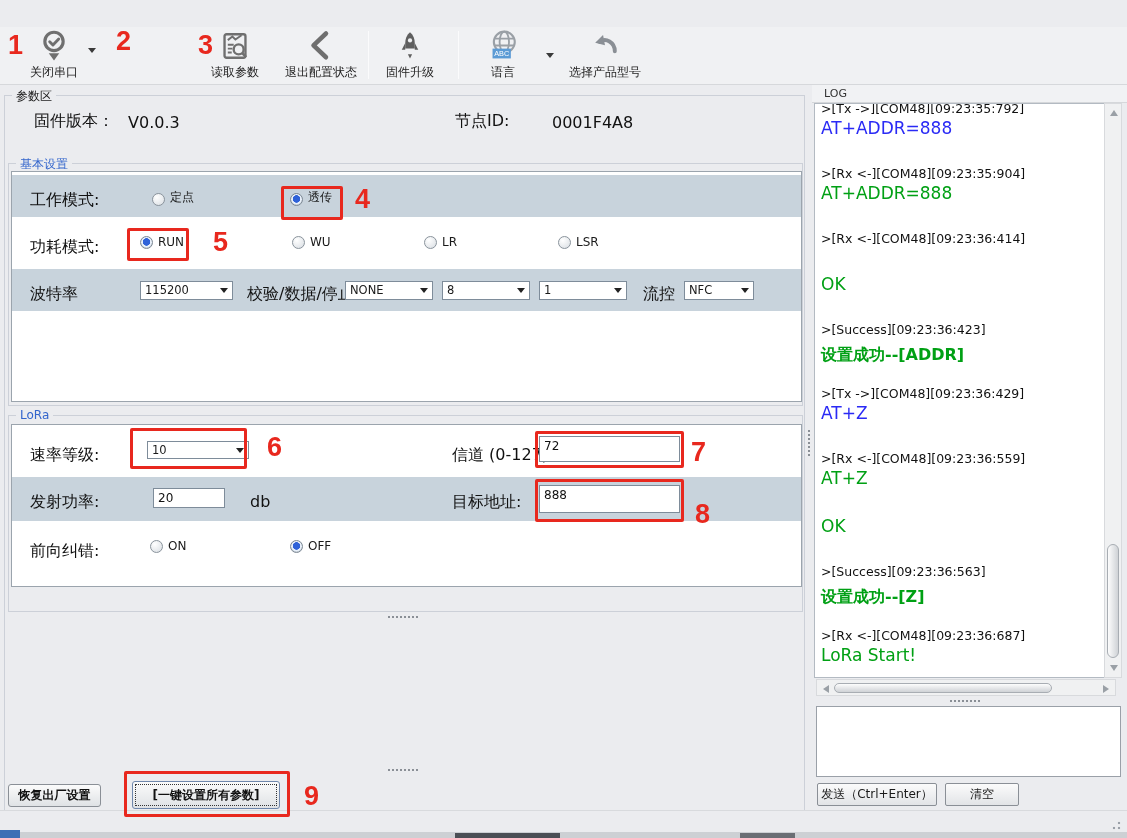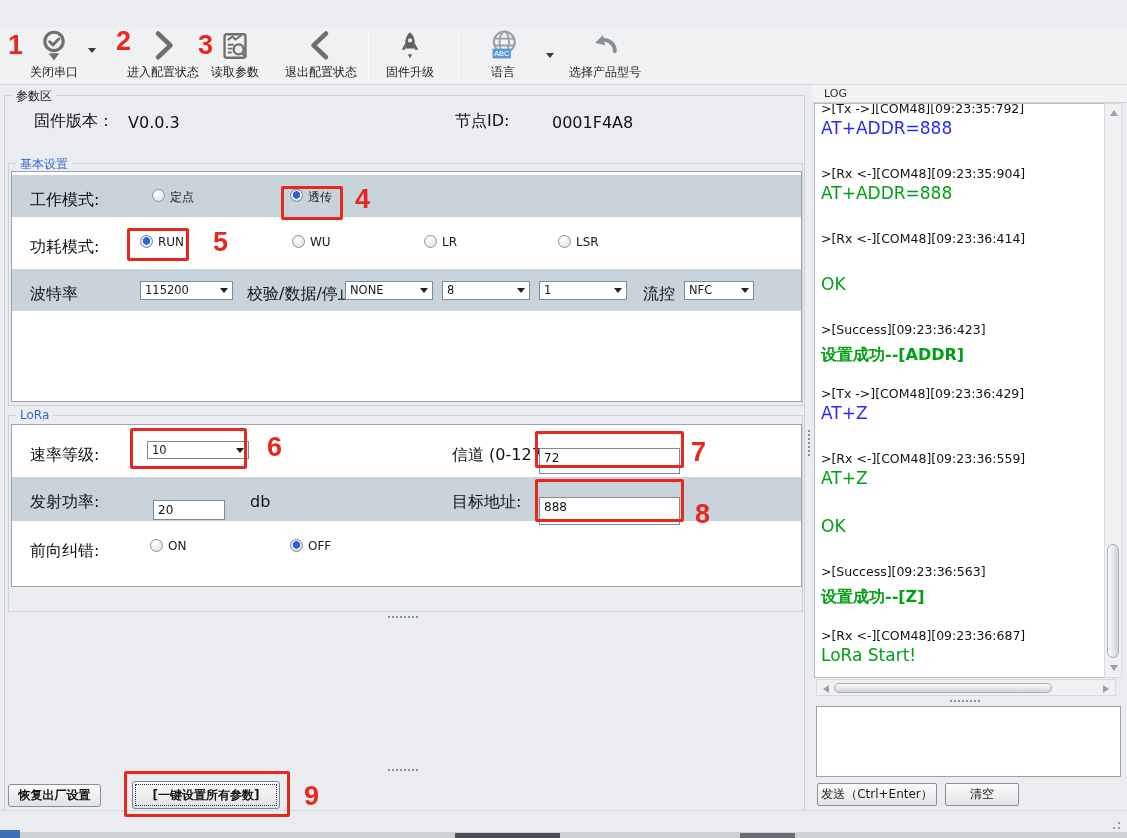--- a/index.html
+++ b/index.html
@@ -27,29 +27,29 @@
 
   
   .groupbox { position:absolute; border:1px solid #ccd0d8; }
   .gb-label { position:absolute; top:-8px; left:7px; background:#ebecef; padding:0 4px; font-size:12px; }
   .gb-label.blue { color:#3365cc; }
   .panel { position:absolute; background:#fff; border:1px solid #9ba4ad; }
   .stripe { position:absolute; background:#c8d3dc; }
   .flabel { position:absolute; font-size:16px; color:#111; white-space:nowrap; }
 
   
-  .radio { position:absolute; display:flex; align-items:flex-start; cursor:pointer; }
+  .radio { position:absolute; display:flex; align-items:flex-end; cursor:pointer; }
   .radio .dot { width:13px; height:13px; border-radius:50%; border:1px solid #8a939c; background:radial-gradient(circle at 35% 30%,#fff,#d8dde2); }
   .radio.sel .dot { background:radial-gradient(circle at 50% 45%,#2f62d8 0 3.5px,#e8f0fa 4px 5px,#cdd6de 5.5px); border-color:#7c8894; }
   .radio .rlabel { margin-left:5px; font-size:12px; }
 
   
   .select { position:absolute; background:#fff; border:1px solid #7e8c9a; font-size:11.5px; line-height:16px; padding-left:4px; cursor:pointer; }
   .select .arr { position:absolute; right:4px; top:6px; width:0; height:0; border-left:4px solid transparent; border-right:4px solid transparent; border-top:5px solid #222; }
-  .input { position:absolute; background:#fff; border:1px solid #7e8c9a; font-size:12px; padding:2px 0 12px 4px; font-family:"DejaVu Sans",sans-serif; color:#111;margin-top:12px; }
+  .input { position:absolute; background:#fff; border:1px solid #7e8c9a; font-size:12px; padding:2px 0 12px 4px; font-family:"DejaVu Sans",sans-serif; color:#111; }
 
   
   .pushbtn { position:absolute; border:1px solid #8a8f96; border-radius:3px; background:linear-gradient(#fbfbfb,#dfe2e5);
     font-size:12px; font-weight:bold; text-align:center; cursor:pointer; color:#111; }
   .pushbtn.focusdot { outline:1px dotted #333; outline-offset:-4px; border-color:#6f87ab; }
 
   
   .split-h { position:absolute; width:30px; height:0; border-top:2px dotted #8a8f96; }
   .split-v { position:absolute; width:0; height:26px; border-left:2px dotted #8a8f96; }
 
@@ -103,26 +103,20 @@
     <div class="tbtn" style="left:18px;width:72px">
       <svg class="ticon" width="32" height="34" viewBox="0 0 24 26">
         <circle cx="12" cy="9.5" r="7" fill="none" stroke="#6f6f6f" stroke-width="2.4"></circle>
         <path d="M8.7 9.7 L11.2 12.2 L15.6 7.6" fill="none" stroke="#6f6f6f" stroke-width="2.2" stroke-linecap="round" stroke-linejoin="round"></path>
         <path d="M8 18.5 L16 18.5 L12 24 Z" fill="#6f6f6f"></path>
       </svg>
       <span class="tlabel">关闭串口</span>
     </div>
     <div class="caret" style="left:88px;top:21px"></div>
 
-    <div class="tbtn" style="left:120px;width:86px">
-      <svg class="ticon" width="30" height="34" viewBox="0 0 24 26">
-        <path d="M8 3 L18 12.5 L8 22" fill="none" stroke="#6f6f6f" stroke-width="3.6" stroke-linecap="round" stroke-linejoin="round"></path>
-      </svg>
-      <span class="tlabel">进入配置状态</span>
-    </div>
 
     <div class="tbtn" style="left:204px;width:62px">
       <svg class="ticon" width="32" height="34" viewBox="0 0 24 26">
         <rect x="4" y="4" width="16" height="18" rx="1.5" fill="none" stroke="#6f6f6f" stroke-width="1.8"></rect>
         <path d="M6.5 8.5 L10 5.8 L12.3 8 L17 4.8" fill="none" stroke="#6f6f6f" stroke-width="1.5"></path>
         <path d="M6.5 12 H11 M6.5 15 H10 M6.5 18 H9.5" stroke="#6f6f6f" stroke-width="1.5"></path>
         <circle cx="14.8" cy="15.6" r="3.8" fill="none" stroke="#6f6f6f" stroke-width="1.8"></circle>
         <path d="M17.6 18.4 L20.5 21.5" stroke="#6f6f6f" stroke-width="2"></path>
       </svg>
       <span class="tlabel">读取参数</span>

